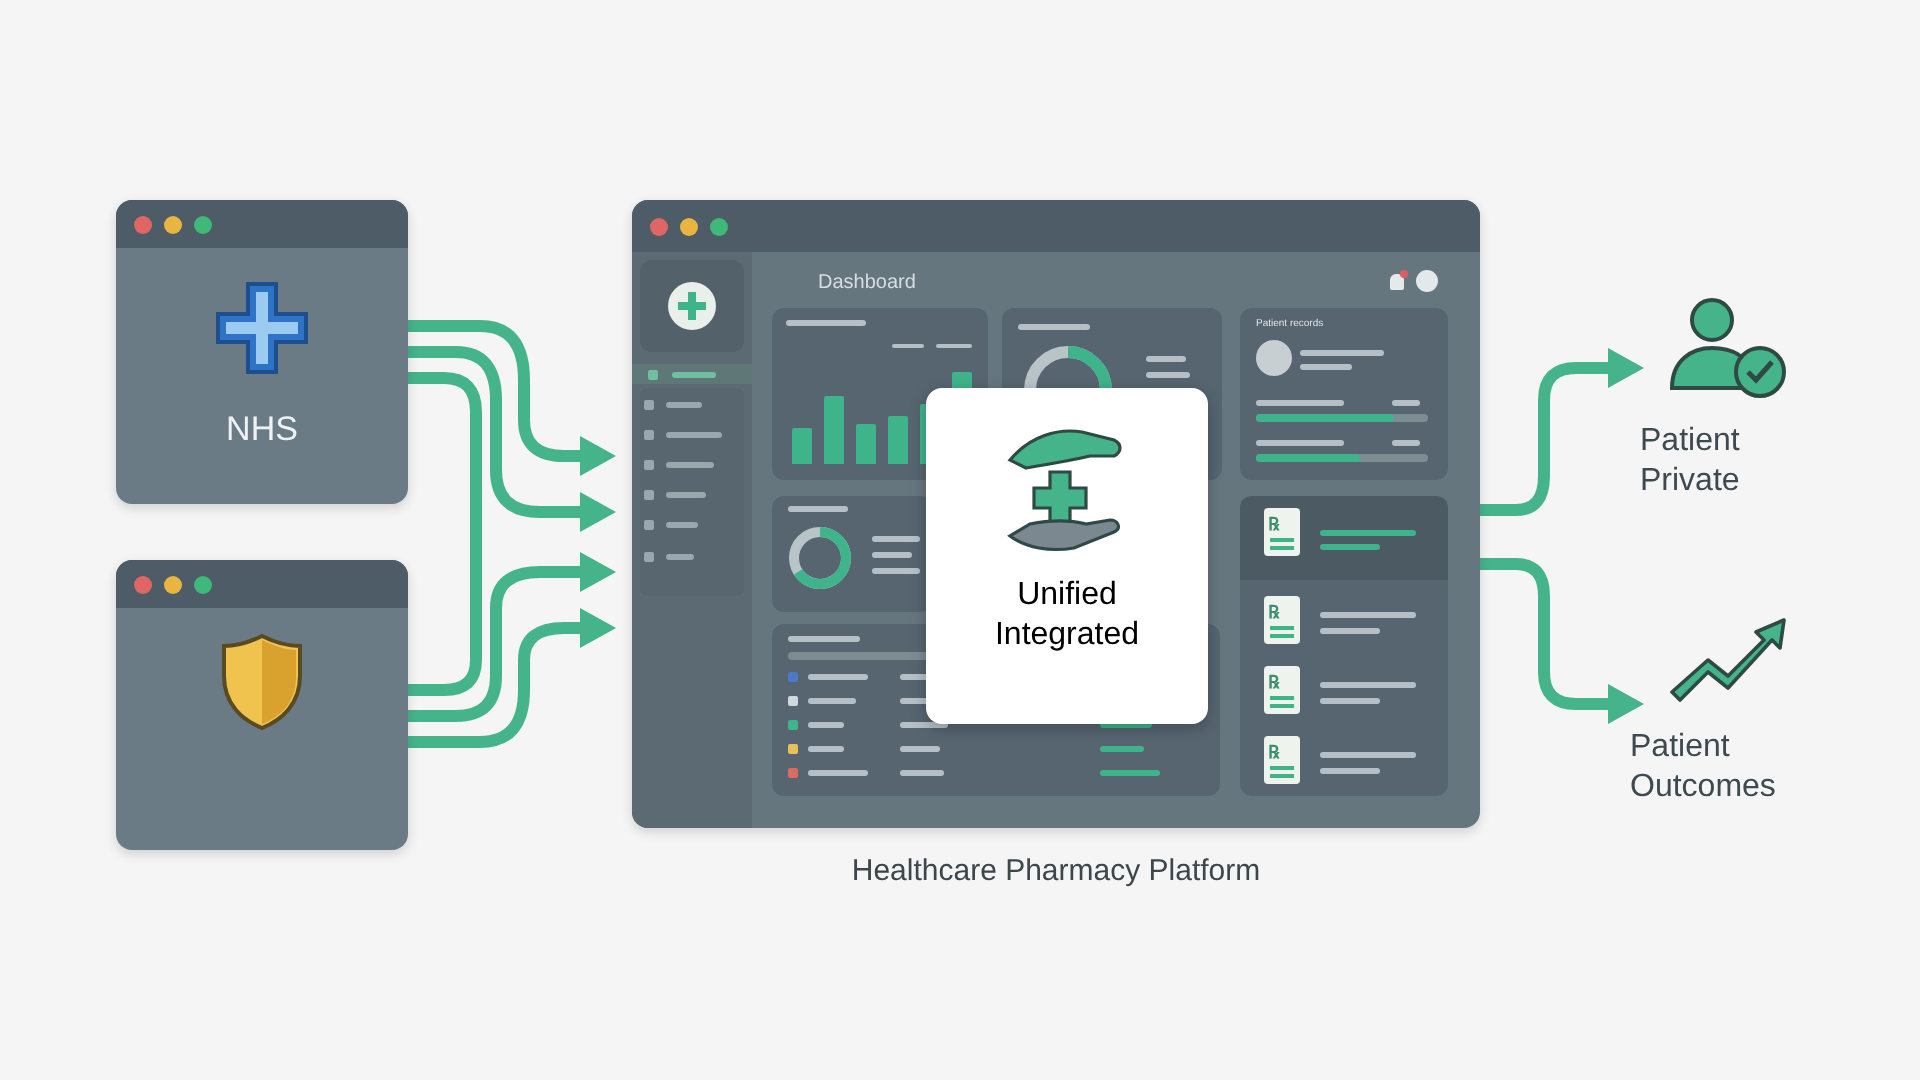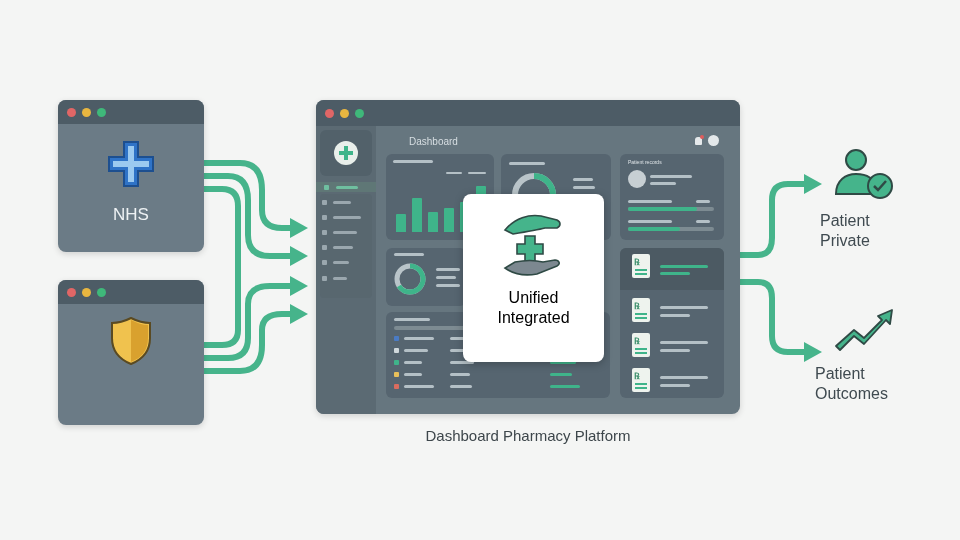--- a/index.html
+++ b/index.html
@@ -300,13 +300,13 @@
 </div>
 
 <svg style="position:absolute;left:834px;top:306px;" width="62" height="46" viewBox="0 0 62 46">
   <path d="M2 40 L20 24 L30 32 L48 14 L44 10 L58 4 L56 18 L52 14 L30 38 L20 30 L6 44 Z" fill="#45b48b" stroke="#2f4a45" stroke-width="1.8" stroke-linejoin="round"></path>
 </svg>
 <div class="out-label" style="left:815px;width:100px;top:364px;">
   <div>Patient</div>
   <div>Outcomes</div>
 </div>
 
-<div class="caption">Dashboard Pharmacy Platform</div>
+<div class="caption">Healthcare Pharmacy Platform</div>
 
 </body></html>

